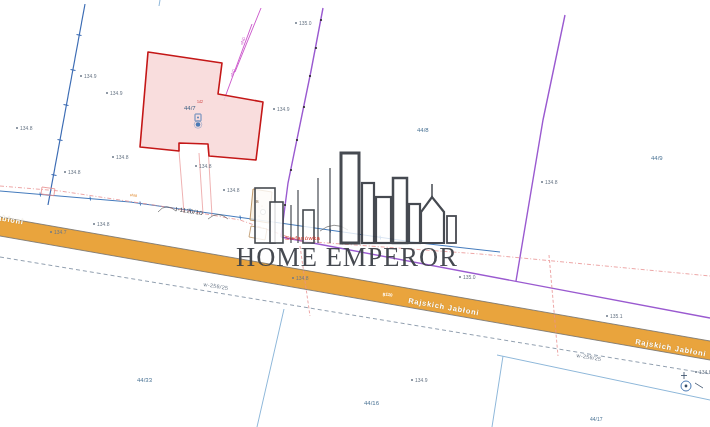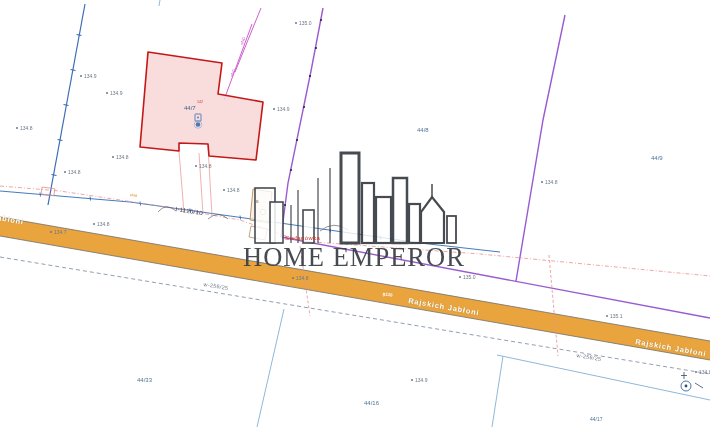--- a/index.html
+++ b/index.html
@@ -186,15 +186,15 @@
 
   <span class="lbl utility" style="left:176px;top:206px;transform:rotate(9deg);">I-1120/10</span>
   <span class="lbl wlbl" style="left:204px;top:282px;transform:rotate(9.5deg);">w-256/25</span>
   <span class="lbl wlbl" style="left:577px;top:353px;transform:rotate(9.5deg);">w-256/25</span>
   <span class="lbl power" style="left:240px;top:44px;transform:rotate(-70deg);">eND</span>
   <span class="lbl power" style="left:230px;top:76px;transform:rotate(-70deg);">eND</span>
   <span class="lbl power-sm" style="left:130px;top:194px;transform:rotate(9deg);">eNd</span>
 
   <span class="lbl place" style="left:285px;top:235px;">Stefanówka</span>
 
-  <span class="lbl wm-text" style="left:243px;top:244px;">HOME EMPEROR</span>
+  <span class="lbl wm-text" style="left:236px;top:244px;">HOME EMPEROR</span>
 
 </div>
 
 </body></html>

